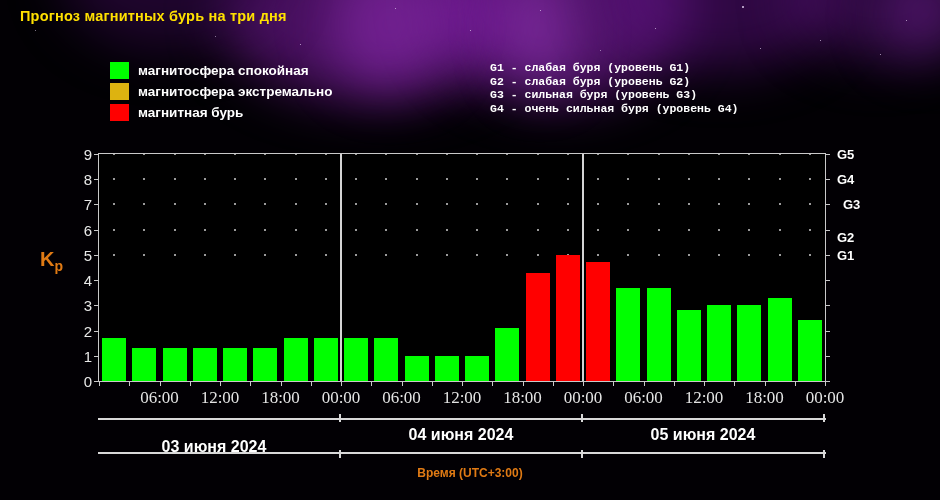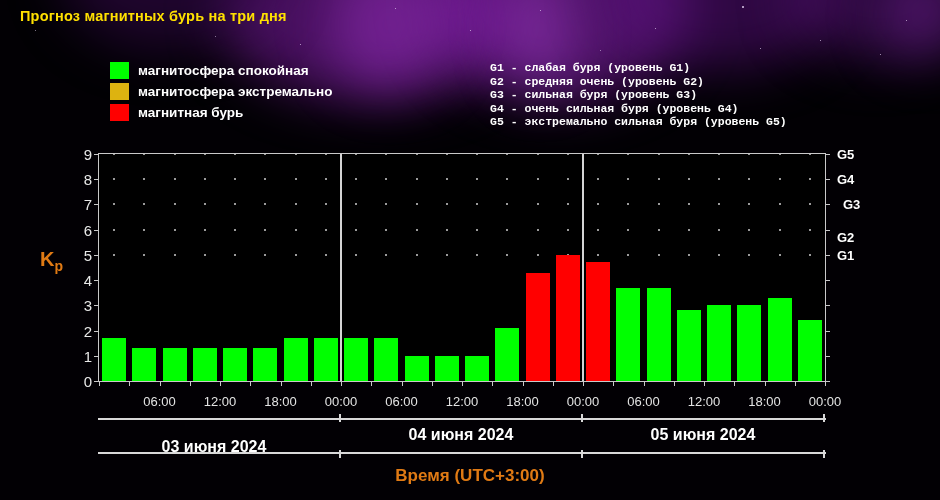--- a/index.html
+++ b/index.html
@@ -60,23 +60,23 @@
     white-space:nowrap;
   }
   .griddot{ position:absolute; width:2px; height:2px; background:#9a9a9a; }
 
   .bar{ position:absolute; bottom:0; }
 
   .daysep{ position:absolute; top:0; bottom:0; width:2px; background:#d4d4d4; }
 
   .xtick{ position:absolute; top:100%; width:1px; height:5px; background:#c9c9c9; }
   .xlab{
-    position:absolute; top:100%; margin-top:13px;
-    color:#e3e3e3; font-size:13px; transform:translateX(-50%);
-    white-space:nowrap; font-family:Liberation Sans, sans-serif;
+    position:absolute; top:100%; margin-top:7px;
+    color:#e3e3e3; font-size:17px; transform:translateX(-50%);
+    white-space:nowrap; font-family:Liberation Serif, serif;
   }
 
   #kp-axis-title{
     position:absolute; left:40px; top:248px;
     color:#e07a14; font-size:20px; font-weight:bold;
   }
   #kp-axis-title sub{ font-size:14px; }
 
   
   #dayband{ position:absolute; left:98px; top:418px; width:728px; height:36px; }
@@ -85,21 +85,21 @@
   #dayband .bline.bot{ bottom:0; }
   #dayband .vsep{ position:absolute; top:-4px; height:8px; width:2px; background:#d8d8d8; }
   #dayband .vsep.b{ top:auto; bottom:-4px; }
   .dayname{
     position:absolute; top:8px; color:#ffffff; font-size:16px; font-weight:bold;
     transform:translateX(-50%); white-space:nowrap;
   }
 
   #time-axis-title{
     position:absolute; left:0; right:0; top:466px; text-align:center;
-    color:#e07a14; font-size:17px; font-weight:bold;
+    color:#e07a14; font-size:12px; font-weight:bold;
   }
 </style>
 </head>
 <body>
 
 <div id="bg">
   <div class="glow g1"></div>
     <div class="glow g2"></div>
     <div class="glow g3"></div>
   <div class="glow g4"></div>
@@ -137,24 +137,23 @@
         <div class="lg-tx">магнитосфера экстремально</div>
       </div>
       <div class="lg-row">
         <div class="lg-sw" style="background: rgb(255, 0, 0);"></div>
         <div class="lg-tx">магнитная бурь</div>
       </div>
     </div>
 
   <div id="legend-right">
       <div class="gl-row">G1 - слабая буря (уровень G1)</div>
-      <div class="gl-row">G2 - средняя очень (уровень G2)</div>
+      <div class="gl-row">G2 - слабая буря (уровень G2)</div>
       <div class="gl-row">G3 - сильная буря (уровень G3)</div>
       <div class="gl-row">G4 - очень сильная буря (уровень G4)</div>
-      <div class="gl-row">G5 - экстремально сильная буря (уровень G5)</div>
     </div>
 
   <div id="kp-axis-title">
     <span>K</span><sub>p</sub>
   </div>
 
   <div id="chart">
     <div id="plot">
       <div id="plot-inner">
           <div class="griddot" style="left: 14.125px; top: 99.8889px;"></div>

